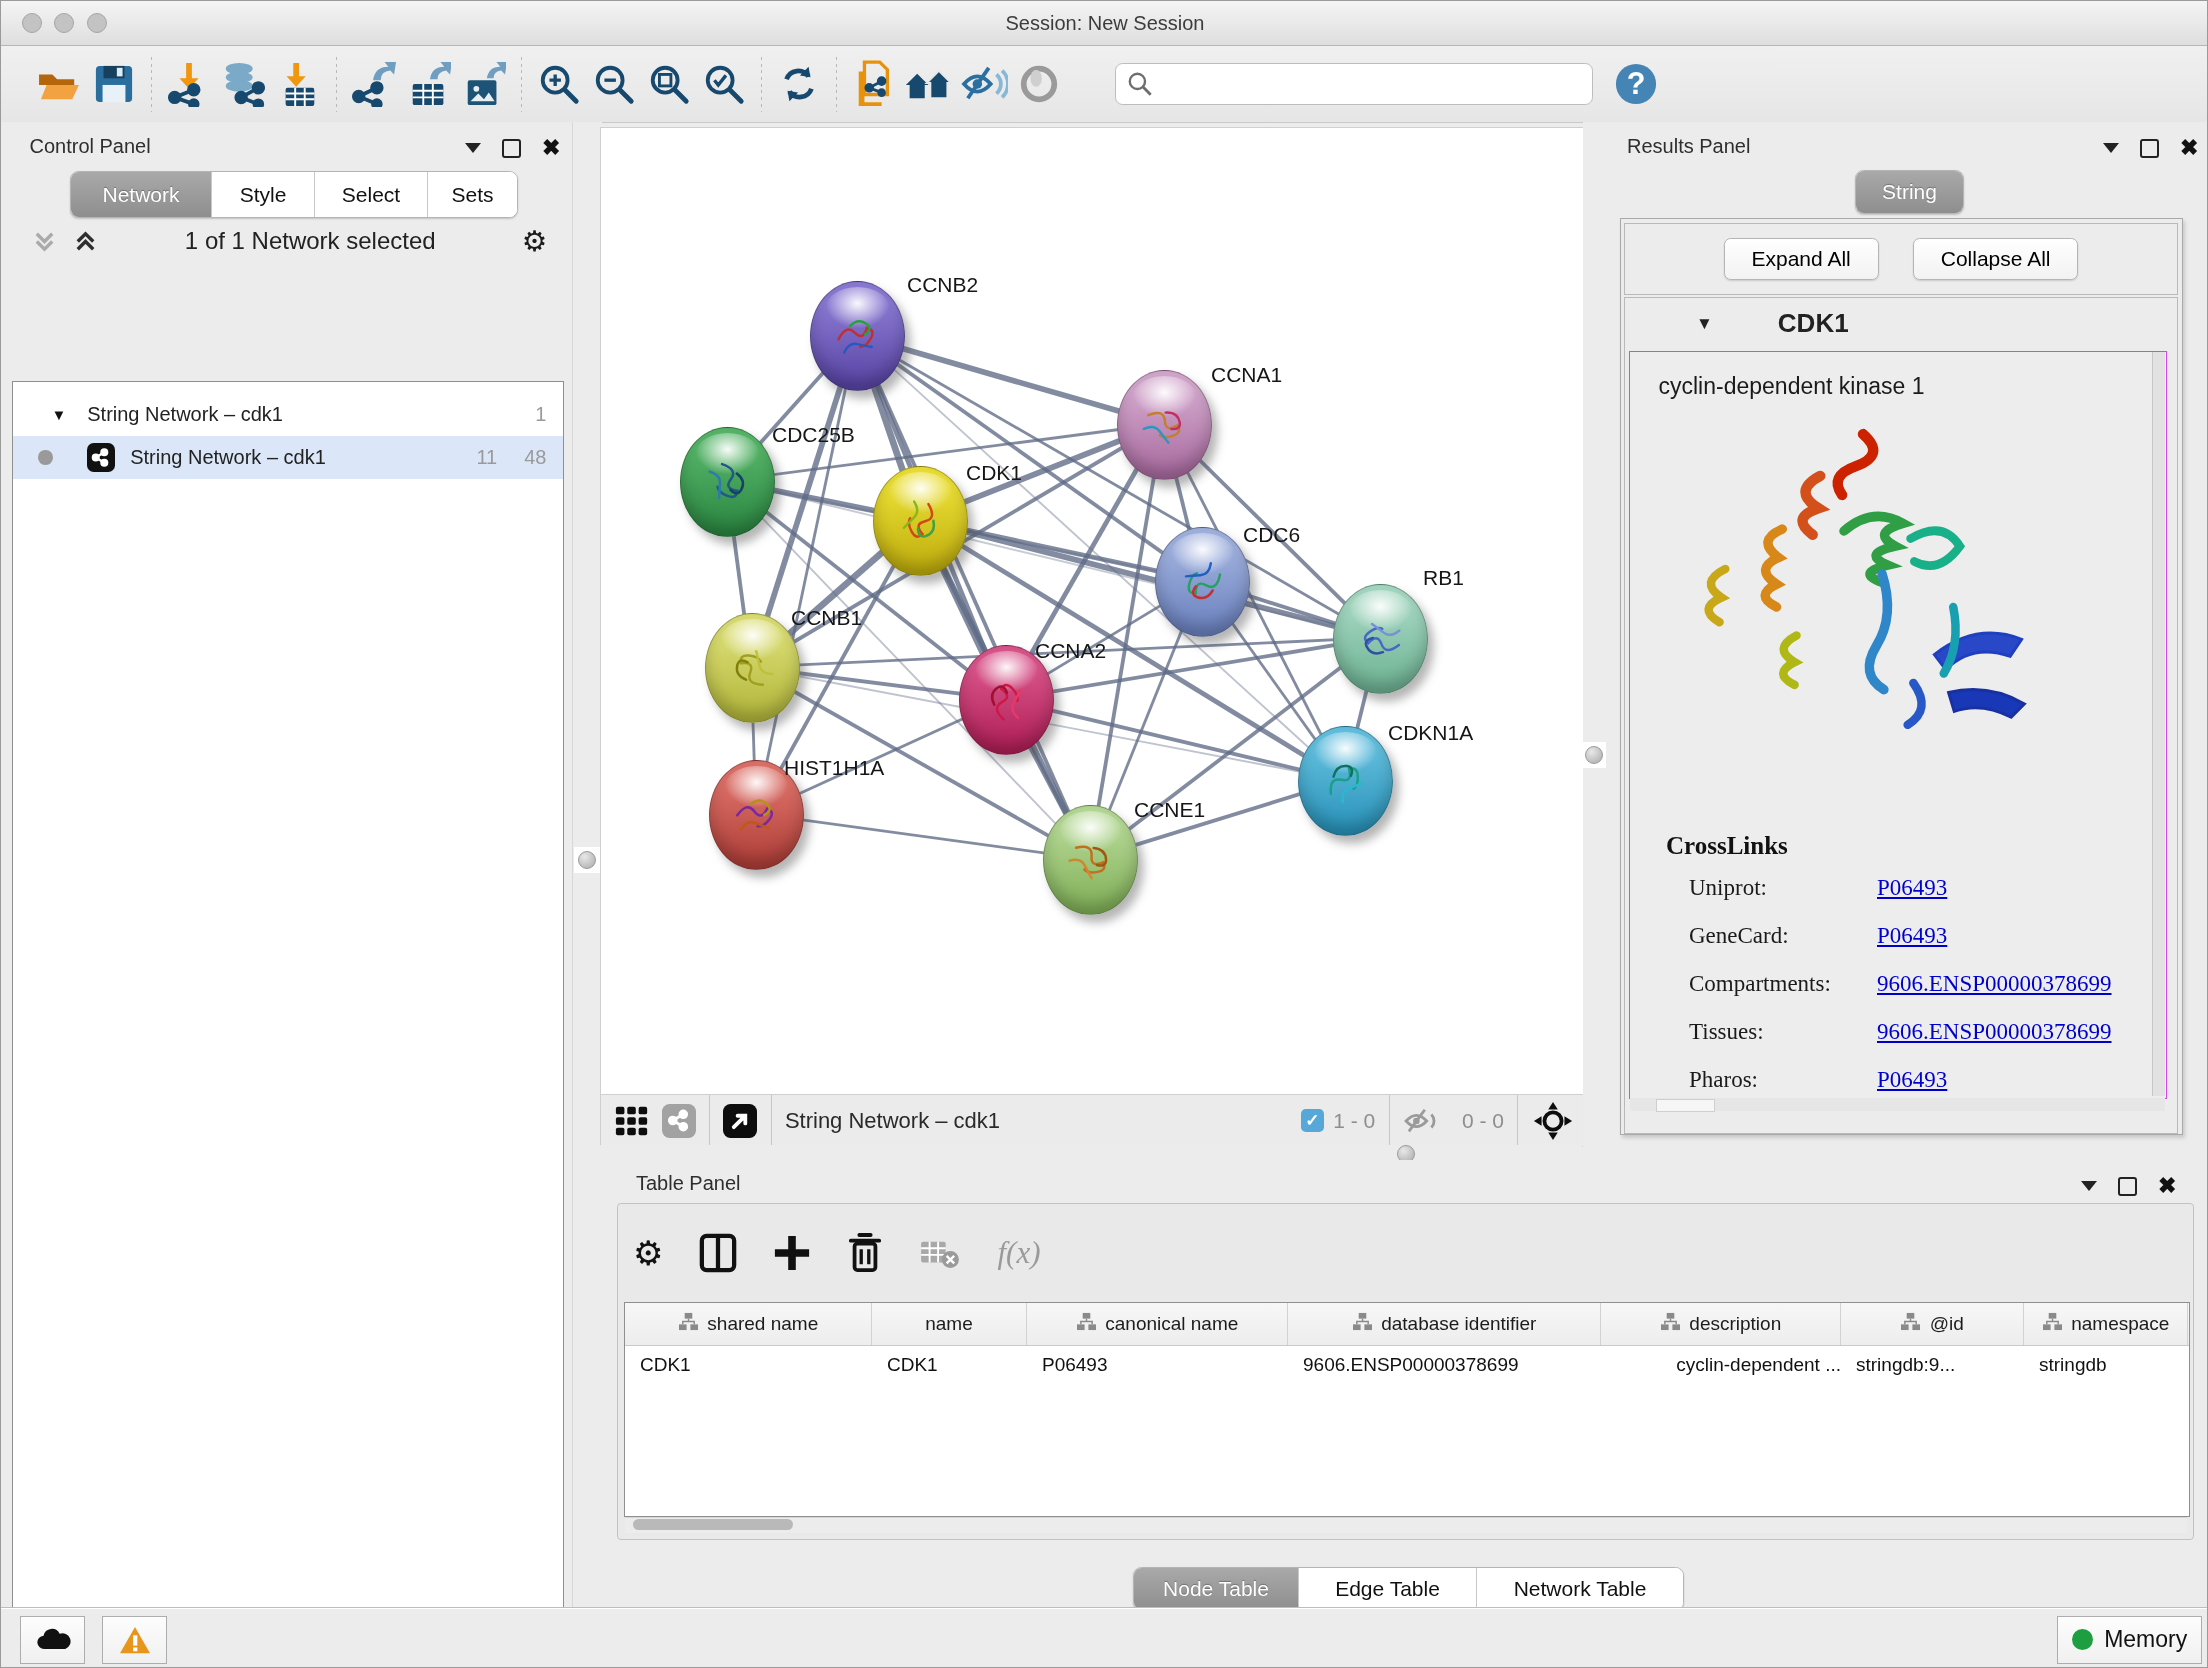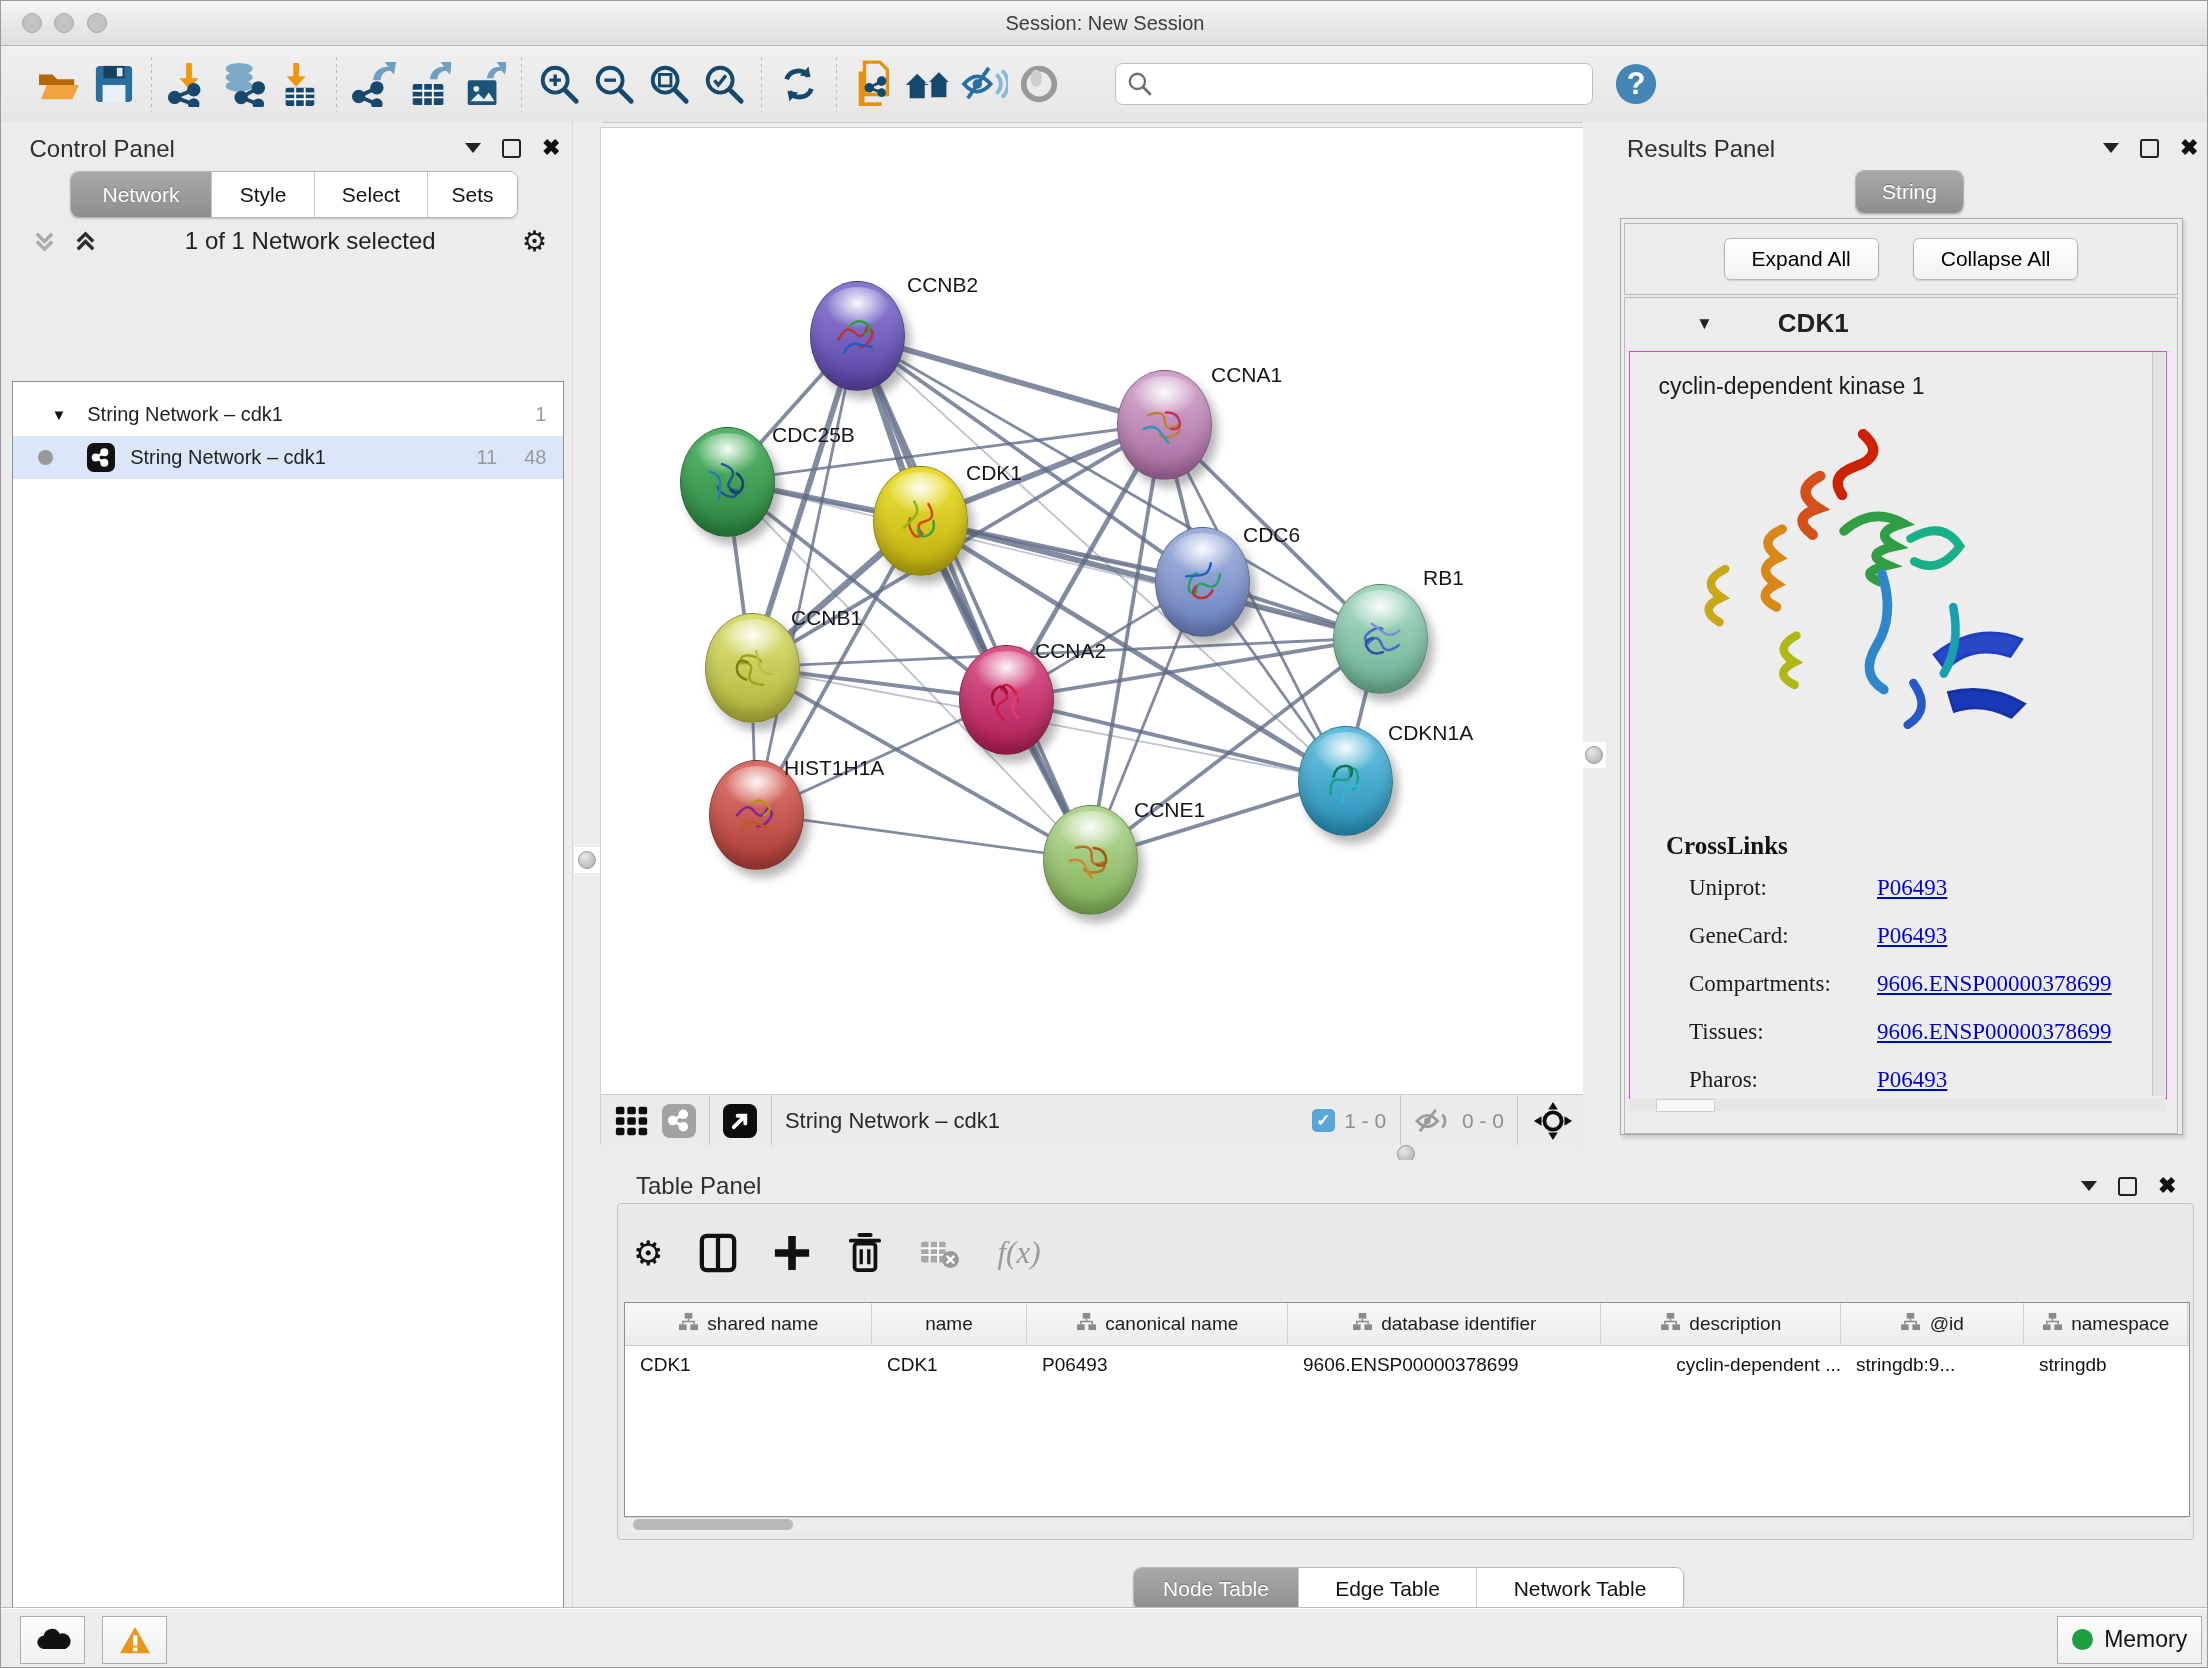--- a/index.html
+++ b/index.html
@@ -16,21 +16,21 @@
   #toolbar{left:0;top:45px;width:2208px;height:76px;background:linear-gradient(#f0f0f0,#e6e6e6);
     border-bottom:1px solid #c9c9c9;display:flex;align-items:center;}
   .tbtn{width:55px;height:59px;display:flex;align-items:center;justify-content:center;flex:0 0 auto;}
   .tsep{width:1px;height:55px;margin:0 9.5px;flex:0 0 auto;
     background:repeating-linear-gradient(#b9b9b9 0 2.9px,transparent 2.9px 6.7px);}
   #search-box{width:457px;height:40px;background:#fff;border:1px solid #bdbdbd;border-radius:7.6px;
     display:flex;align-items:center;padding:0 9.5px;margin-left:49px;}
   #search-box input{border:none;outline:none;font-size:19px;width:399px;background:transparent;
     font-family:"Liberation Sans",sans-serif;}
   
-  .panel-title{font-size:24px;color:#2e2e2e;}
+  .panel-title{font-size:20px;color:#2e2e2e;}
   .winbtns{display:flex;align-items:center;gap:21px;}
   .tri{width:0;height:0;border-left:8.6px solid transparent;border-right:8.6px solid transparent;border-top:10.5px solid #222;}
   .sq{width:15px;height:15px;border:2.9px solid #222;border-radius:2.9px;}
   .xx{font-size:22px;font-weight:bold;color:#111;line-height:1;}
   
   .seg{display:flex;border:1px solid #b5b5b5;border-radius:8.6px;overflow:hidden;background:#fff;
     box-shadow:0 1px 1.9px rgba(0,0,0,.18);}
   .seg .tab{display:flex;align-items:center;justify-content:center;font-size:21px;color:#111;
     border-right:1px solid #c9c9c9;background:#fff;}
   .seg .tab:last-child{border-right:none;}
@@ -522,21 +522,21 @@
     <div style="margin-left:auto;display:flex;align-items:center">
       <div class="cbox">✓</div>
       <div class="cnt-gray" style="margin-left:9.5px">1 - 0</div>
       <div class="ns-sep"></div>
       <svg width="38" height="30" viewBox="0 0 40 32">
           <path d="M3,16 q11,-12 22,0 q-11,12 -22,0 z" fill="none" stroke="#9a9a9a" stroke-width="3"></path>
           <circle cx="14" cy="16" r="3.5" fill="#9a9a9a"></circle>
           <path d="M6,27 L23,4" stroke="#9a9a9a" stroke-width="3"></path>
           <path d="M30,9 a10,10 0 0 1 0,14" fill="none" stroke="#9a9a9a" stroke-width="3"></path>
         </svg>
-      <div class="cnt-gray" style="margin-left:10px">0 - 0</div>
+      <div class="cnt-gray" style="margin-left:21px">0 - 0</div>
       <div class="ns-sep"></div>
       <svg width="42" height="42" style="margin-right:9.5px" viewBox="0 0 44 44">
           <circle cx="22" cy="22" r="9" fill="none" stroke="#0d0d0d" stroke-width="4"></circle>
           <g fill="#0d0d0d">
             <path d="M22,2 l5,8 h-10 z"></path>
             <path d="M22,42 l5,-8 h-10 z"></path>
             <path d="M2,22 l8,-5 v10 z"></path>
             <path d="M42,22 l-8,-5 v10 z"></path>
           </g>
         </svg>

